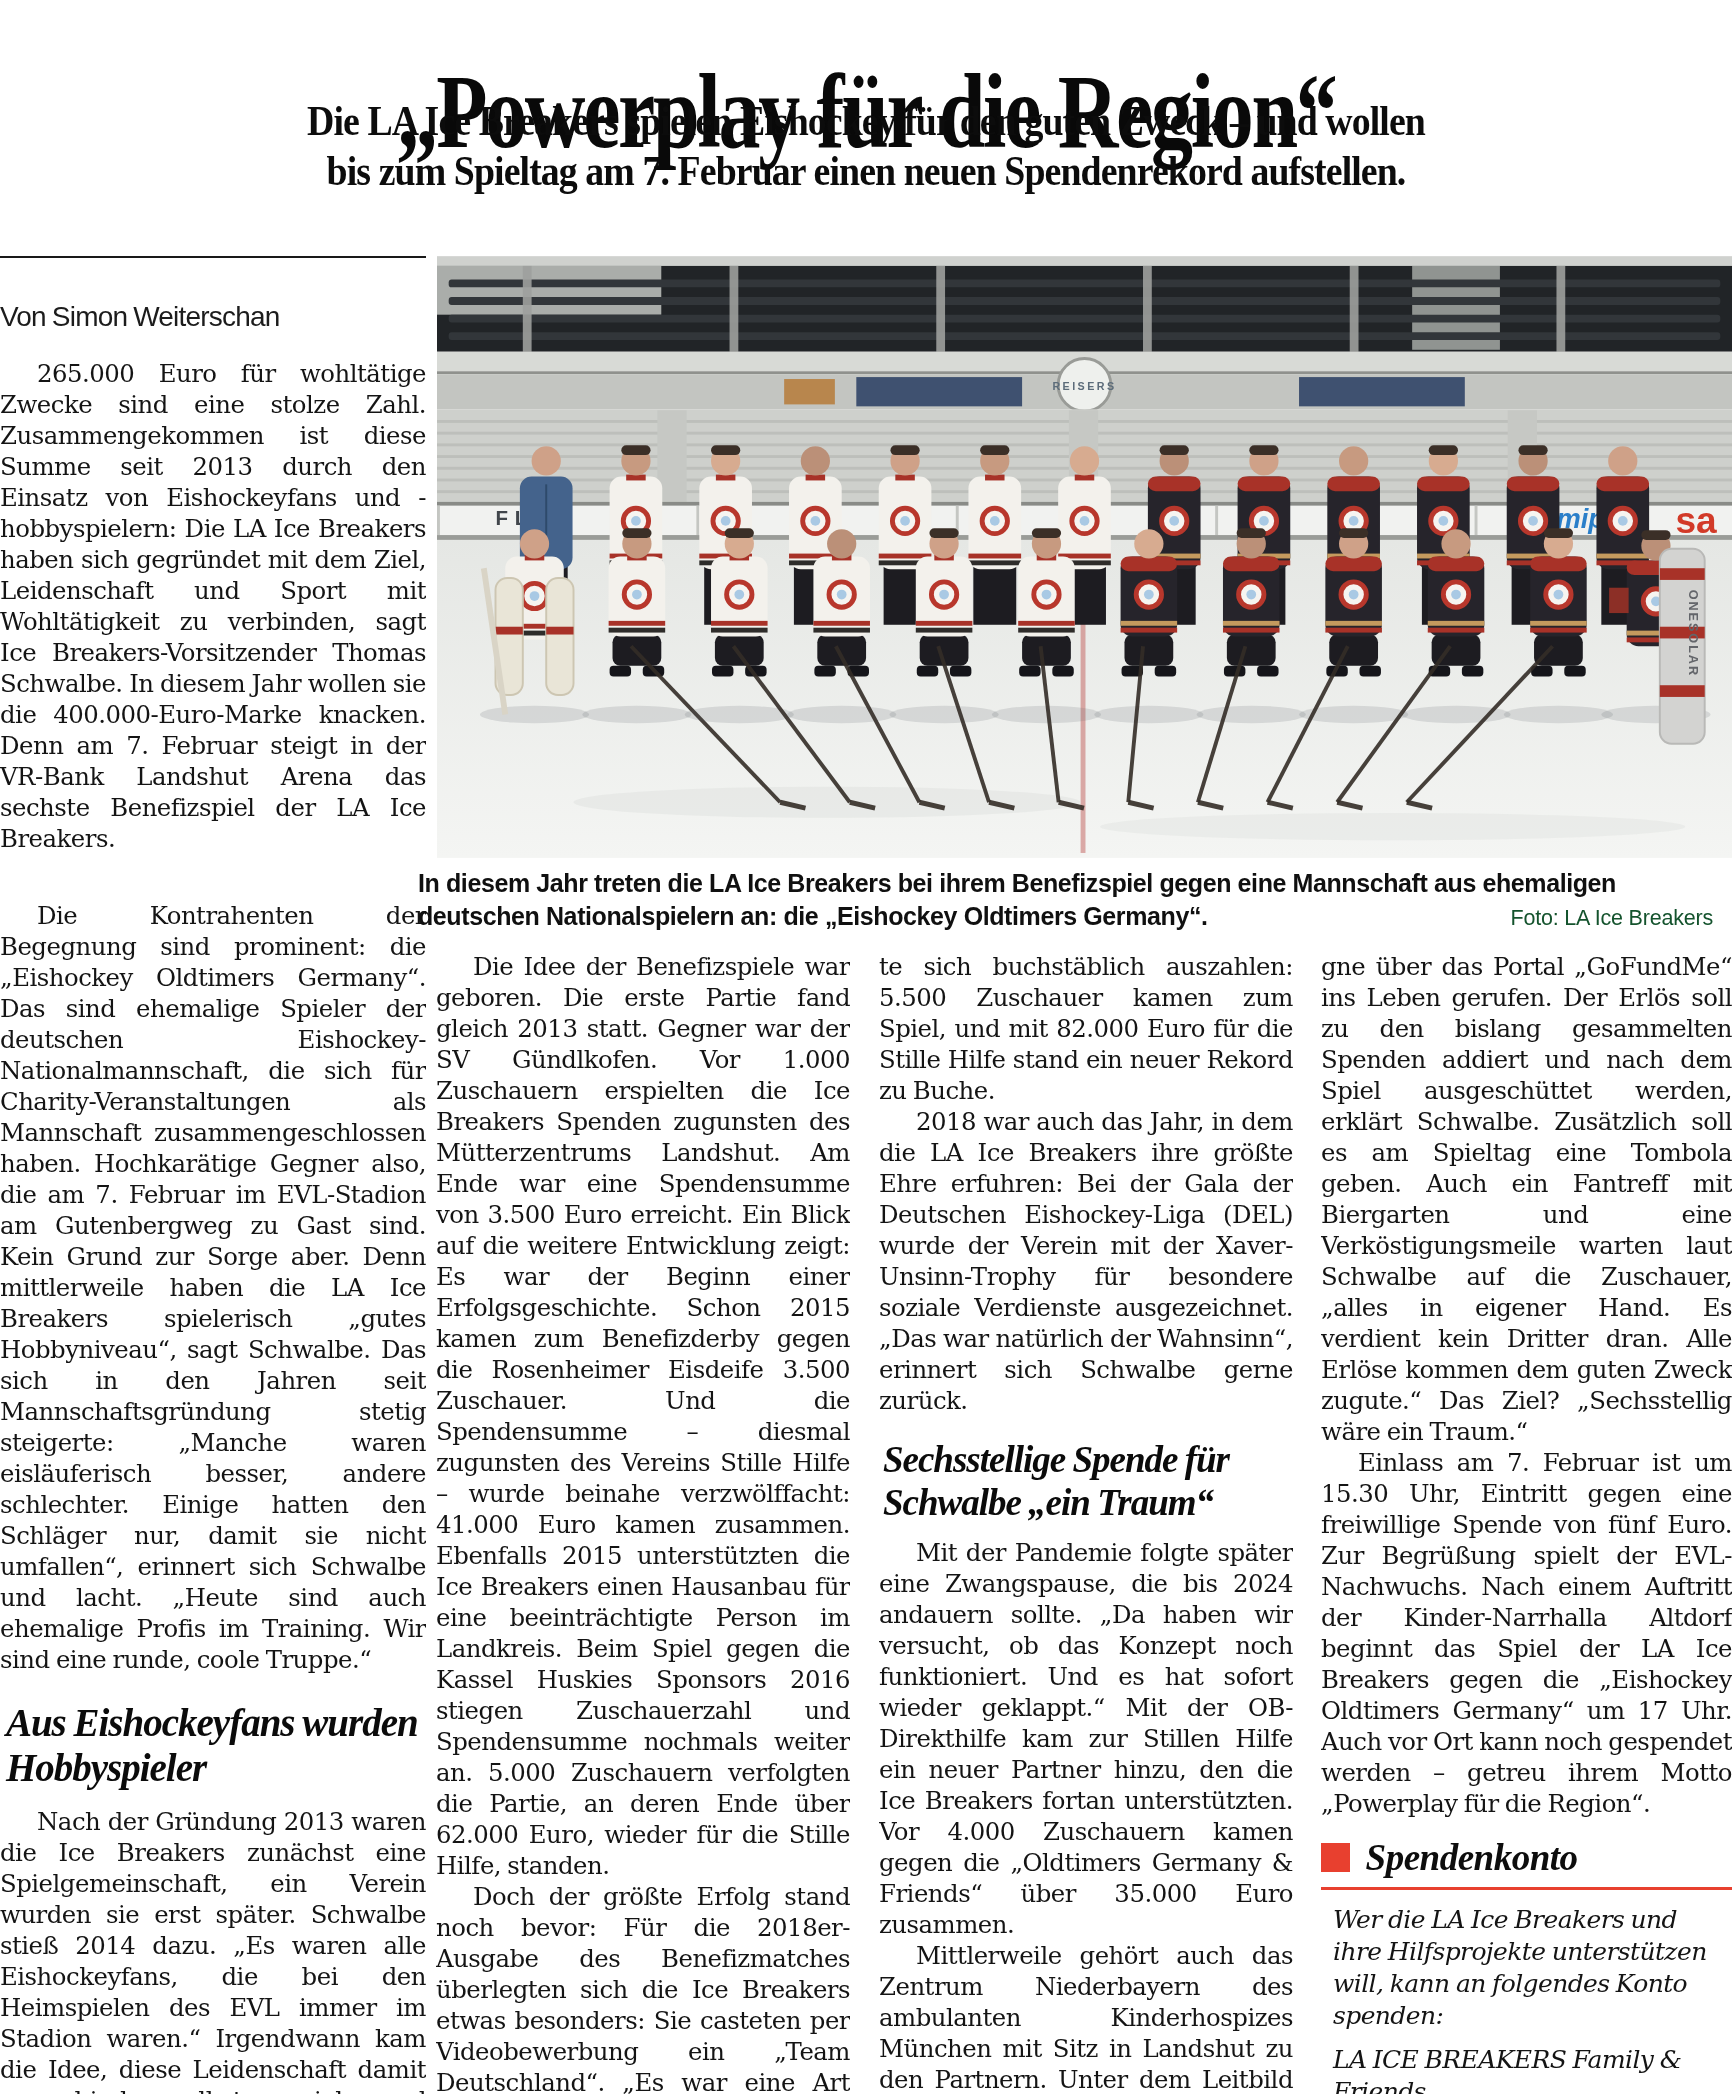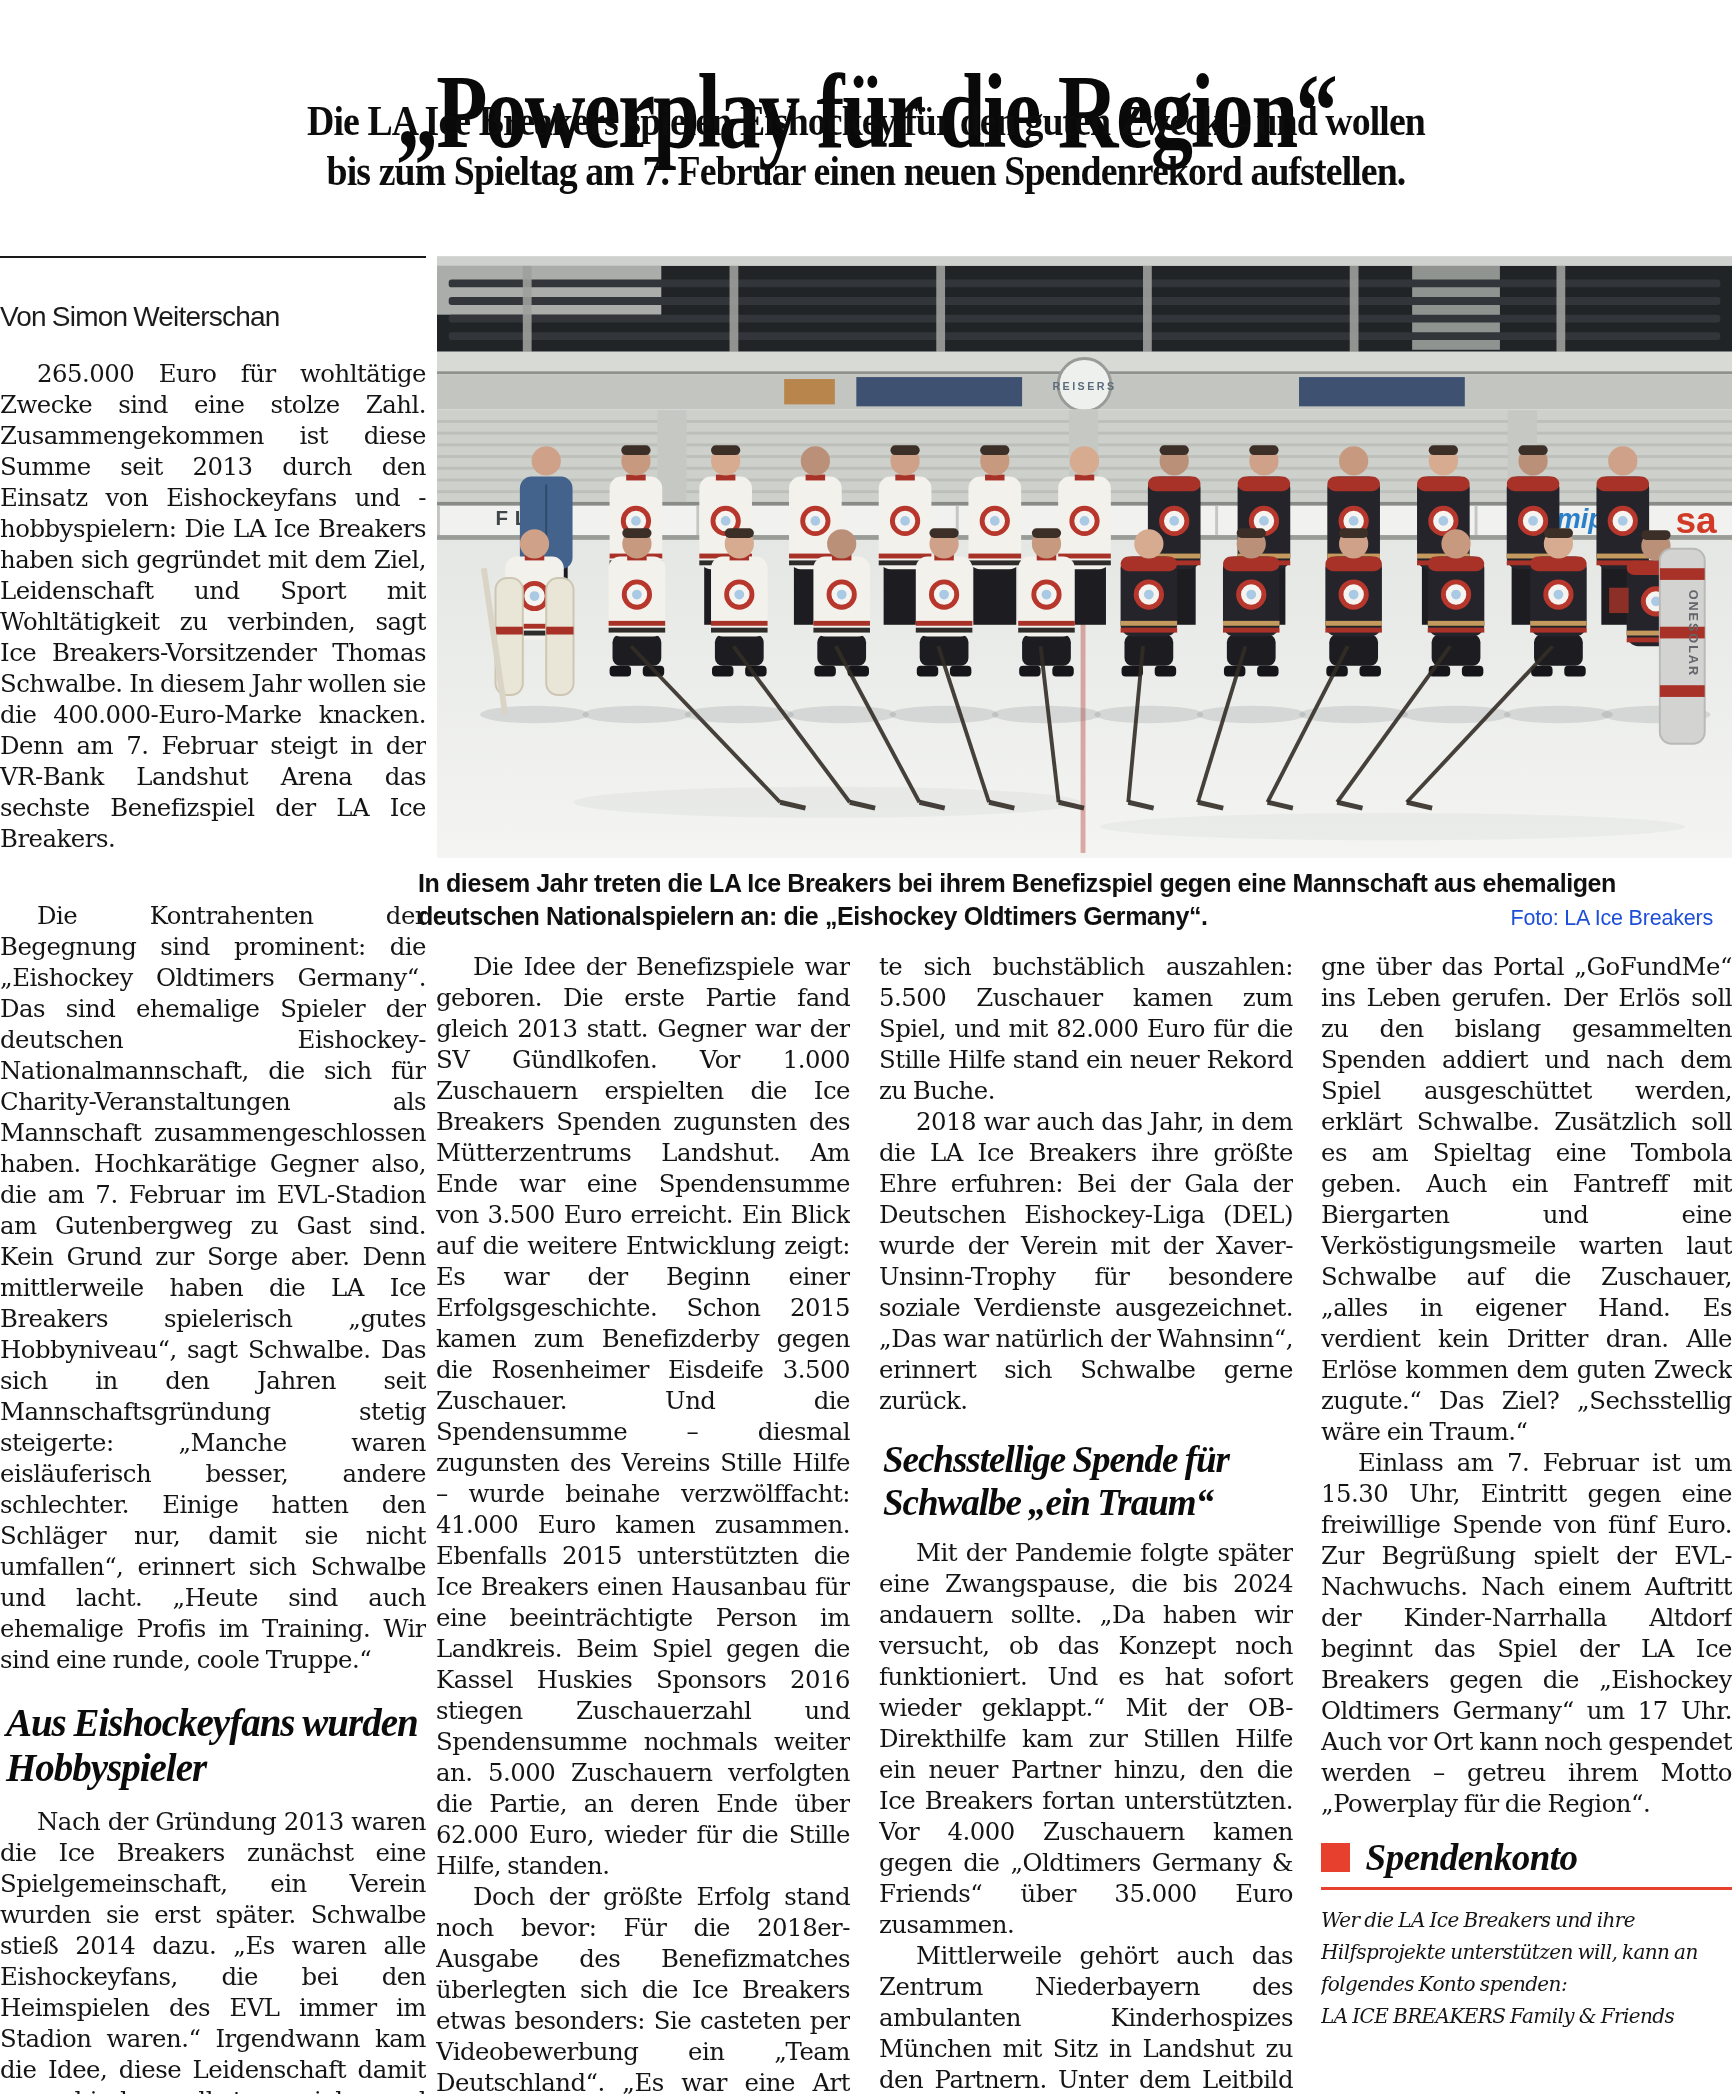--- a/index.html
+++ b/index.html
@@ -34,31 +34,31 @@
   h2.colhead{font-family:"Liberation Serif",serif;font-style:italic;font-weight:700;
              font-size:39px;line-height:45px;letter-spacing:-1px;text-align:left;
              margin:25px 0 15.6px 5.9px;color:#0b0b0b;}
   #colC h2.colhead{font-size:37px;line-height:43px;margin:21.5px 0 13.7px 3.9px;}
 
   
   #photo{position:absolute;left:437px;top:256px;width:1295px;height:602px;background:#e9eae7;}
   #caption{position:absolute;left:418px;top:867px;width:1295px;height:70px;
            font-family:"Liberation Sans",sans-serif;font-weight:700;font-size:25px;line-height:33px;
            letter-spacing:-0.4px;text-align:left;color:#101010;}
-  #credit{position:absolute;right:0;bottom:2px;font-weight:400;font-size:21.5px;letter-spacing:-0.2px;color:#1d4ed8;}
+  #credit{position:absolute;right:0;bottom:2px;font-weight:400;font-size:21.5px;letter-spacing:-0.2px;color:#14532d;}
 
   
   .donation{margin-top:19.5px;text-align:left;}
   .don-head{display:flex;align-items:center;gap:15.6px;border-bottom:3.9px solid var(--accent,#e8402f);
             padding-bottom:11.7px;margin-bottom:13.7px;}
   .don-sq{width:29px;height:29px;background:var(--accent,#e8402f);flex:0 0 auto;}
   .don-title{font-family:"Liberation Serif",serif;font-style:italic;font-weight:700;
              font-size:37px;line-height:37px;letter-spacing:-0.5px;color:#0d0d0d;}
-  .don-text p{font-style:italic;font-size:20px;line-height:32px;letter-spacing:-0.6px;
-              text-align:left;margin:0;}
+  .don-text p{font-style:italic;font-size:25px;line-height:32px;letter-spacing:-0.6px;
+              text-align:left;margin:12px;}
 
   
   .svg-ad{font-family:"Liberation Sans",sans-serif;font-weight:700;}
   text{user-select:none;}
 </style>
 </head>
 <body data-name="newspaper-page">
 
 <h1 id="headline" data-name="headline">„Powerplay für die Region“</h1>
 <div id="subhead" data-name="subheadline">

